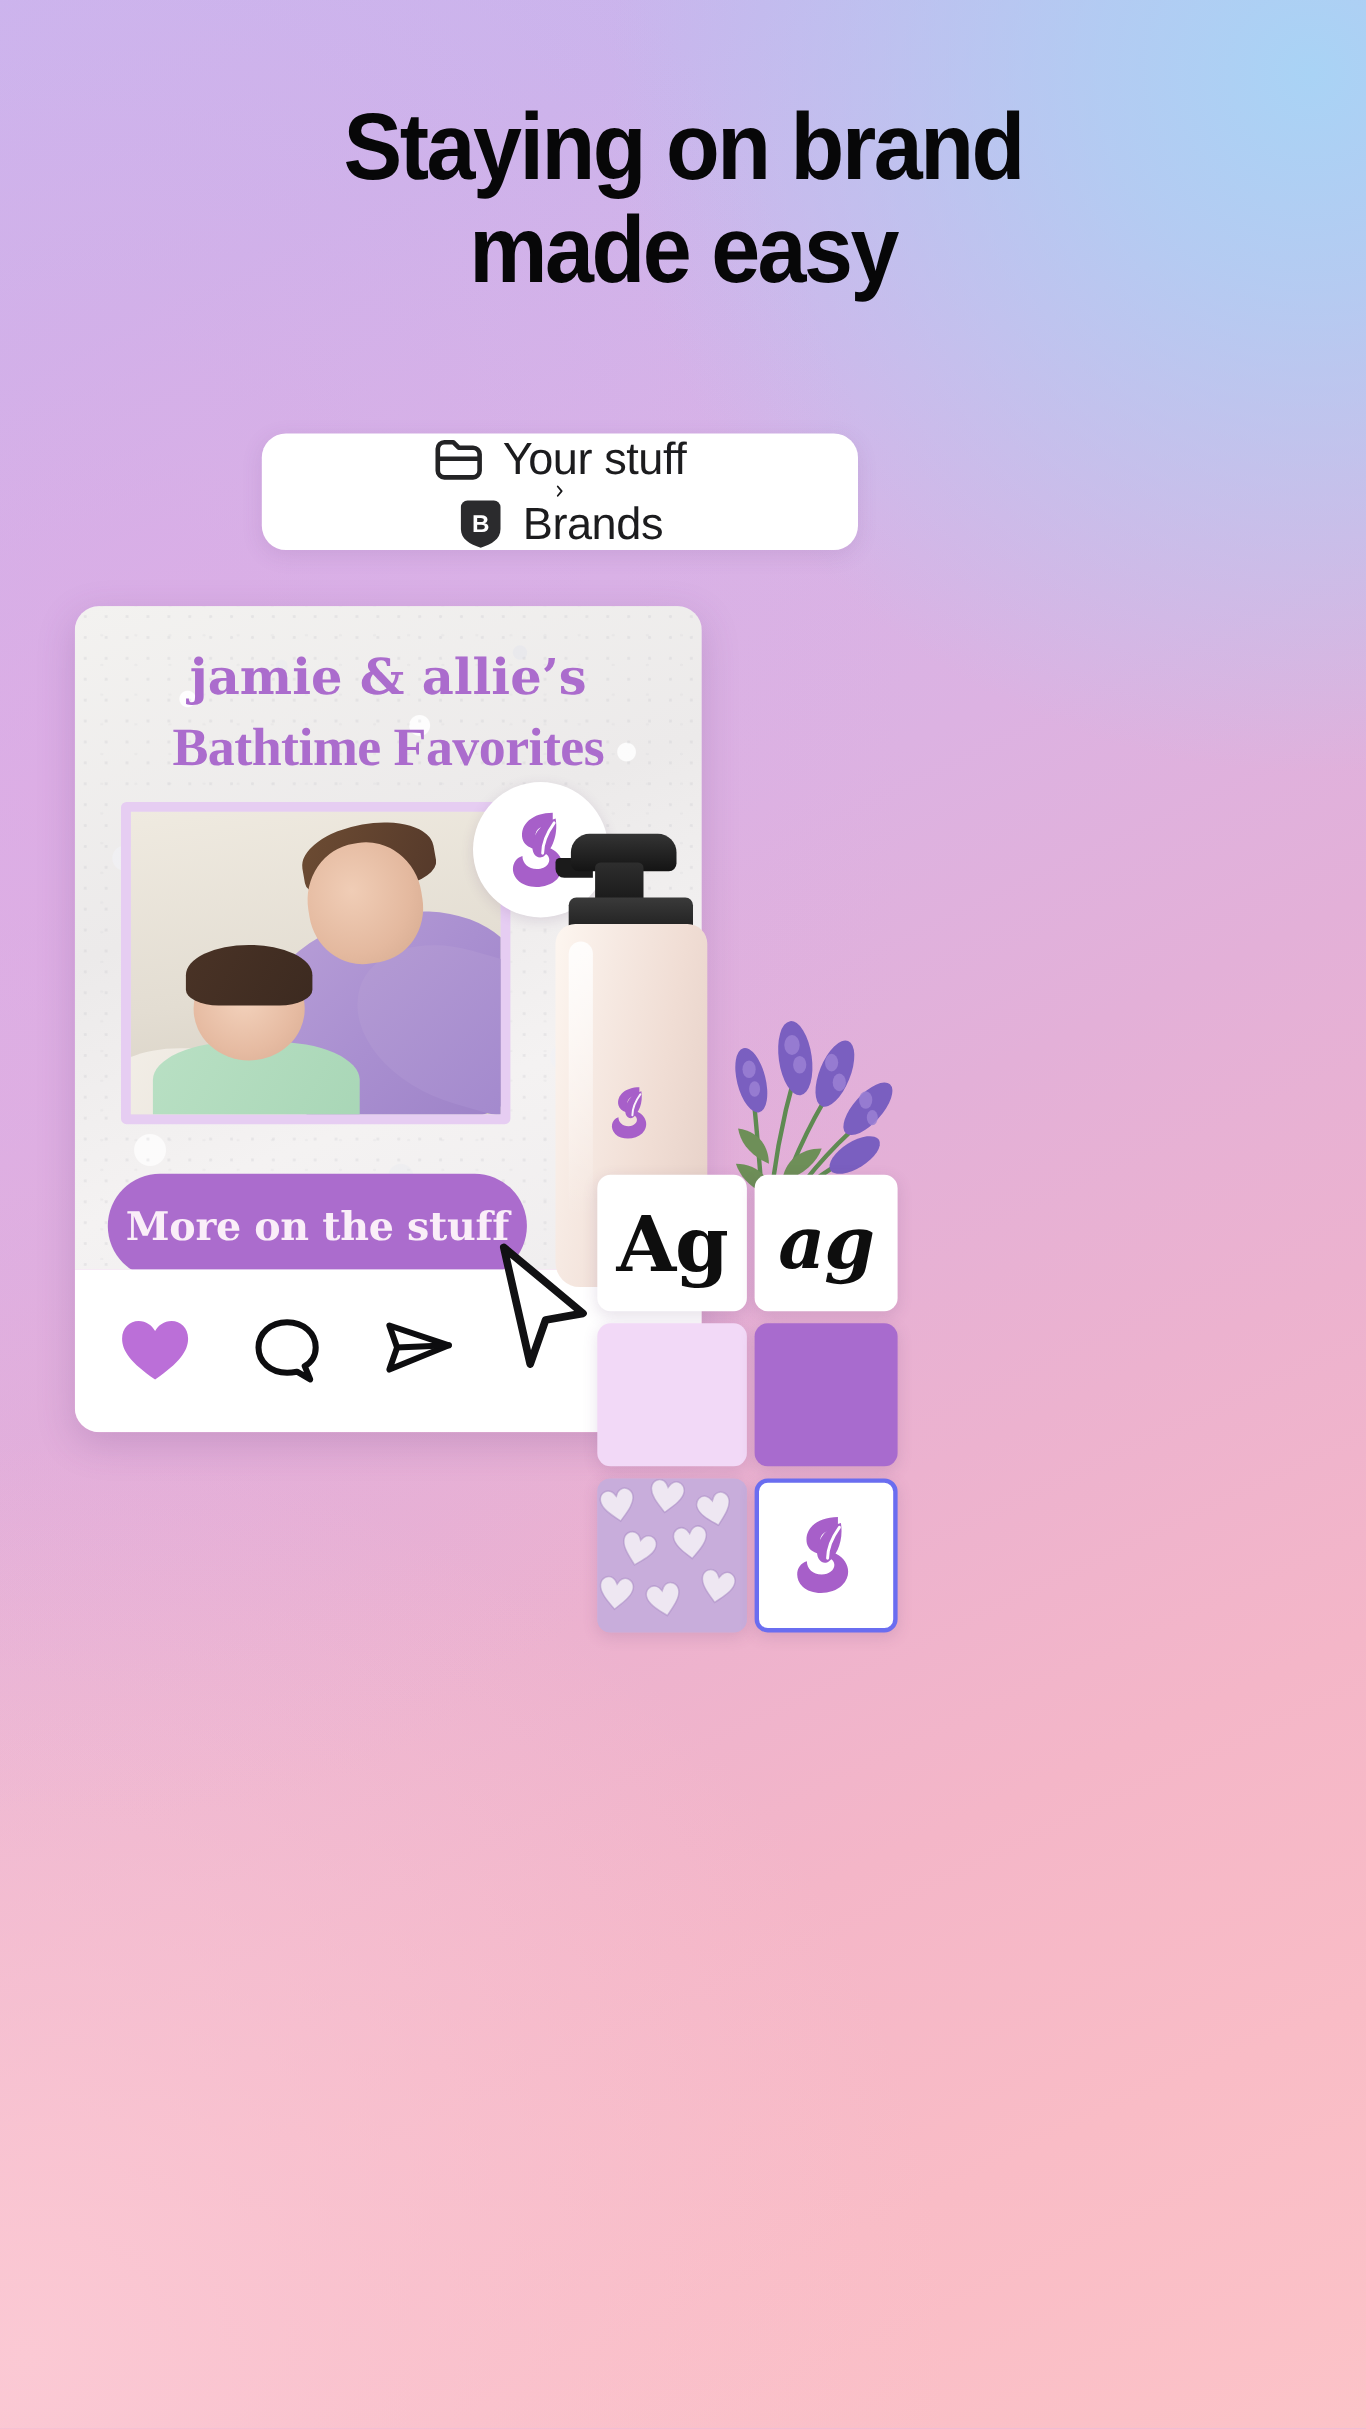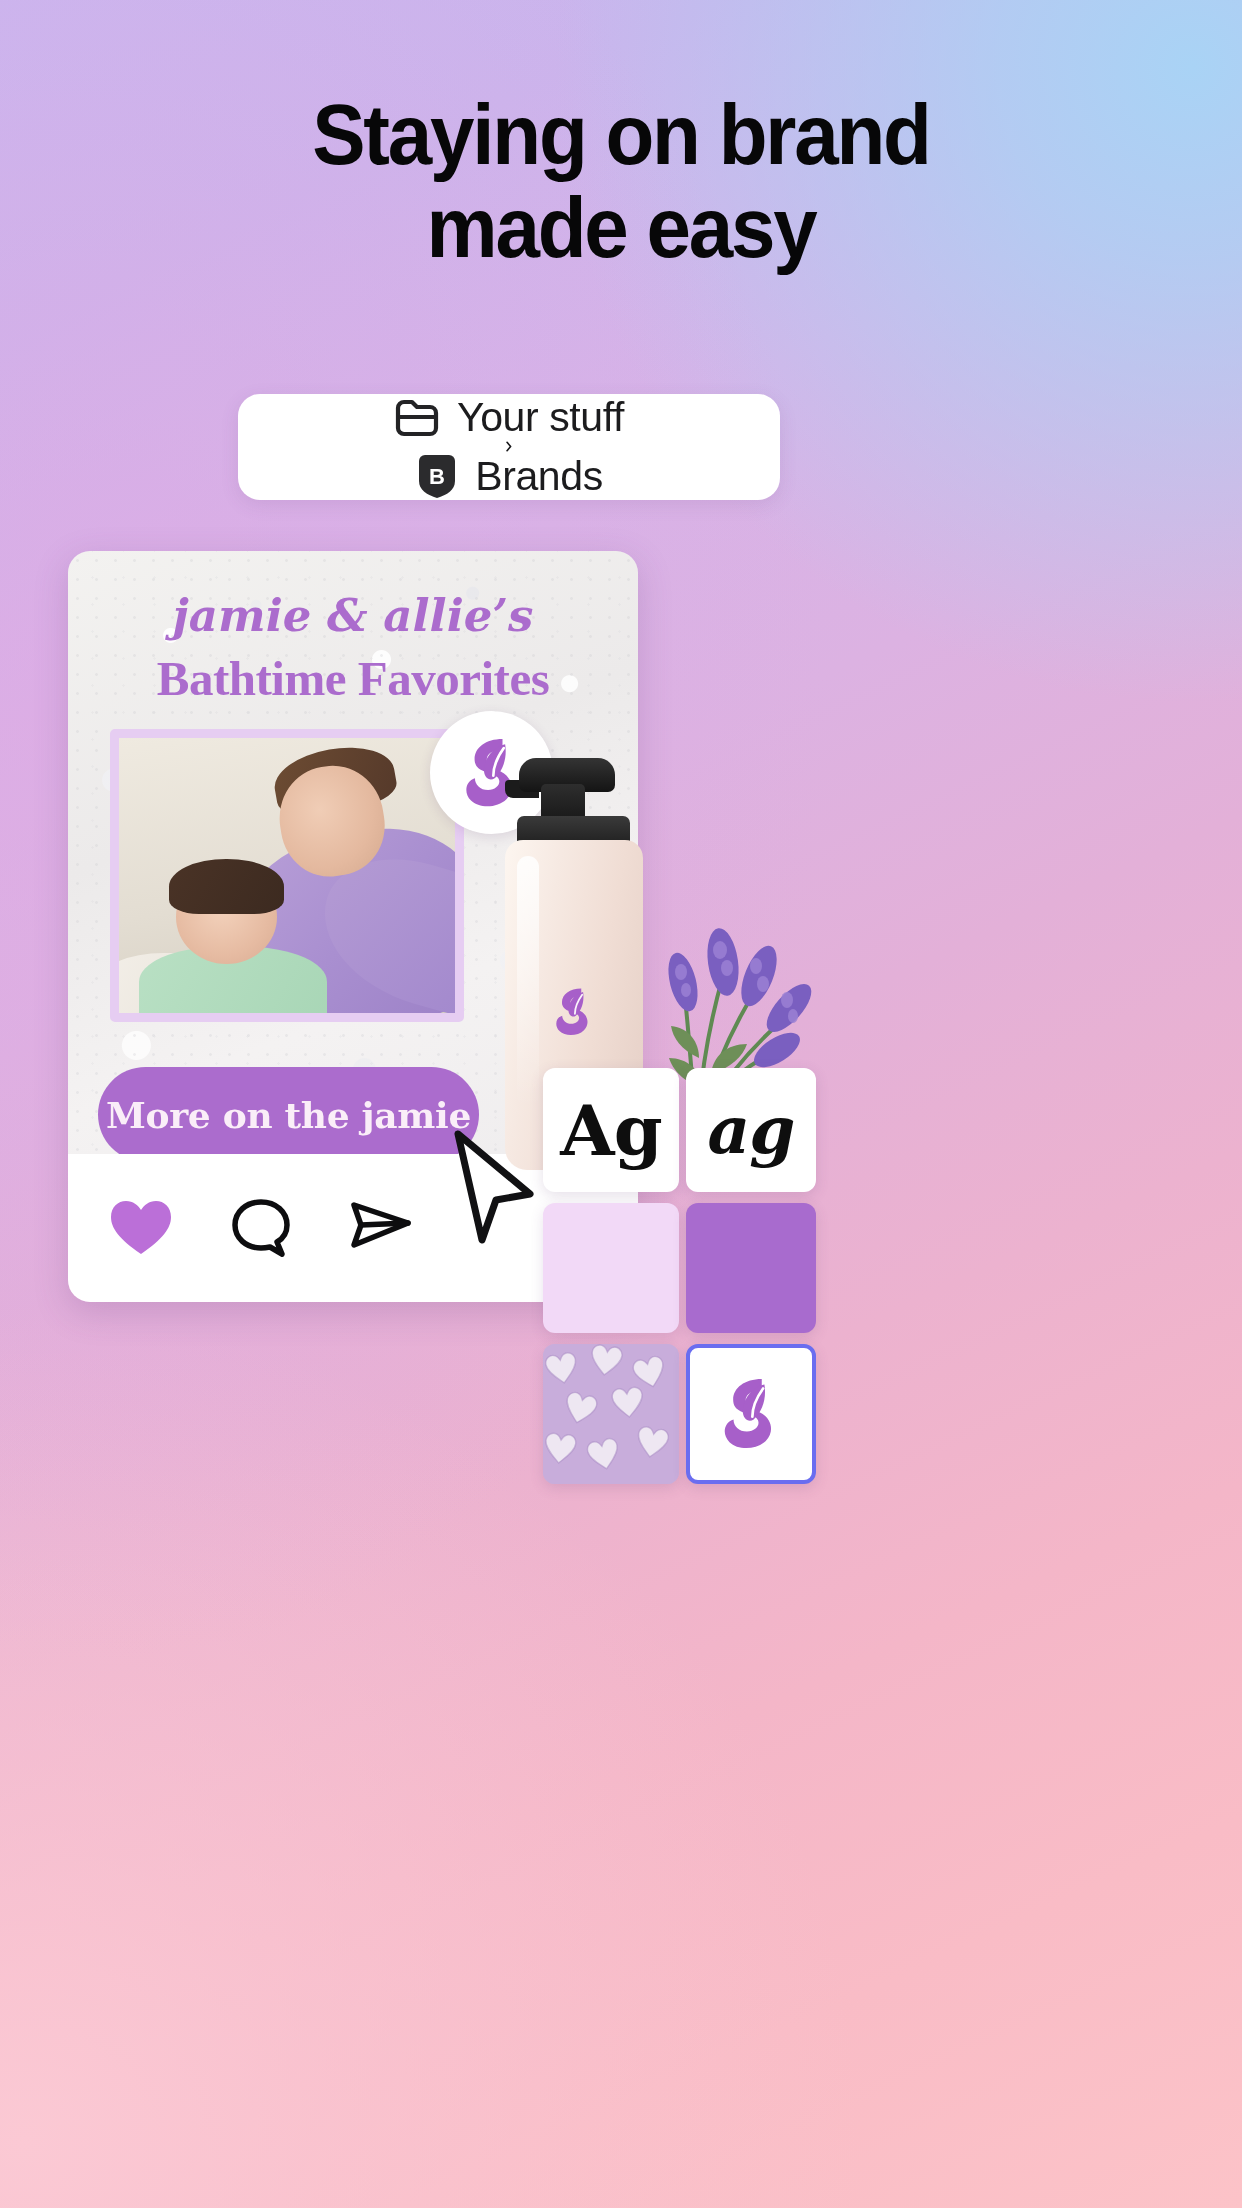--- a/index.html
+++ b/index.html
@@ -83,21 +83,21 @@
       radial-gradient(circle, rgba(200,200,205,.55) 1.2px, rgba(0,0,0,0) 1.6px),
       radial-gradient(circle, rgba(210,210,214,.4) 1px, rgba(0,0,0,0) 1.4px);
     background-size:19px 19px, 31px 27px;
     background-position:0 0, 9px 13px;
   }
   #card-title {
     position:absolute; left:0; right:0; top:38px; text-align:center; z-index:3;
   }
   #card-title .t1 {
     display:block; color:#ab6ccd; font-size:45px; font-weight:bold;
-    font-style:italic; font-family:"DejaVu Serif", serif; letter-spacing:0px;
+    font-family:"DejaVu Serif", serif; letter-spacing:0px;
   }
   #card-title .t2 {
     display:block; color:#ab6ccd; font-size:49px; font-weight:bold;
     font-family:Liberation Serif, serif; margin-top:8px; letter-spacing:-0.5px;
   }
   
   #photo {
     position:absolute; left:42px; top:178px; width:354px; height:293px; z-index:3;
     border:9px solid #e6cdf2; border-radius:5px; overflow:hidden;
     background:linear-gradient(165deg,#e9e4da 0%,#ded7cb 40%,#cfc7ba 100%);
@@ -286,21 +286,21 @@
     <svg width="84" height="84" viewBox="0 0 64 64">
       <path d="M40 6 C26 6 17 14 19 24 C21 32 32 31 36 35 C40 39 36 45 29 45 C23 45 19 41 19 36
                C12 38 10 47 16 53 C22 59 36 59 43 52 C50 45 47 35 39 31 C33 28 28 27 28 22
                C28 17 33 14 40 15 z" fill="#a75fc9"></path>
       <path d="M42 10 C34 12 27 19 26 28 C25 35 30 39 34 36 C39 32 44 22 42 10 z" fill="#a75fc9"></path>
       <path d="M41 13 C36 20 33 27 33 34" stroke="#ffffff" stroke-width="2" fill="none" stroke-linecap="round"></path>
     </svg>
   </div>
 
   <div id="blog-btn">
-    <span>More on the jamie</span>
+    <span>More on the stuff</span>
   </div>
 
   <div id="action-bar">
     <div class="act">
       <svg width="64" height="58" viewBox="0 0 64 58">
         <path d="M32 55 C10 40 2 29 2 18 C2 8 9 2 17 2 C24 2 29 6 32 11 C35 6 40 2 47 2
                  C55 2 62 8 62 18 C62 29 54 40 32 55 z" fill="#bb6fd8"></path>
       </svg>
     </div>
     <div class="act">

